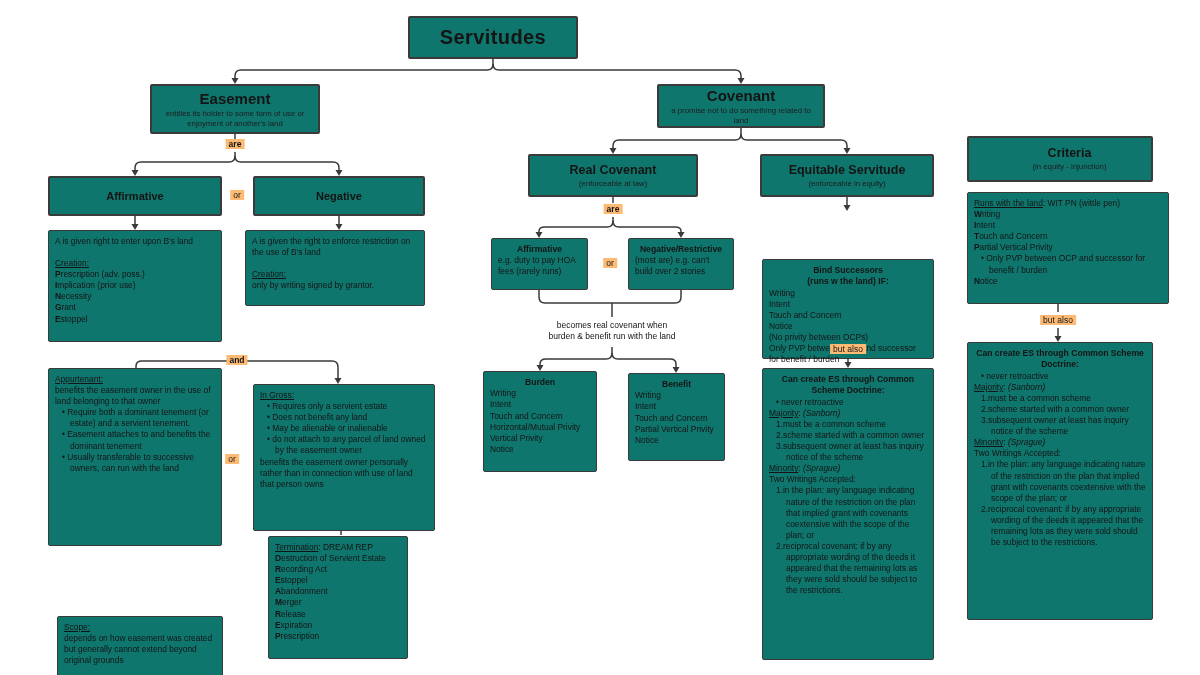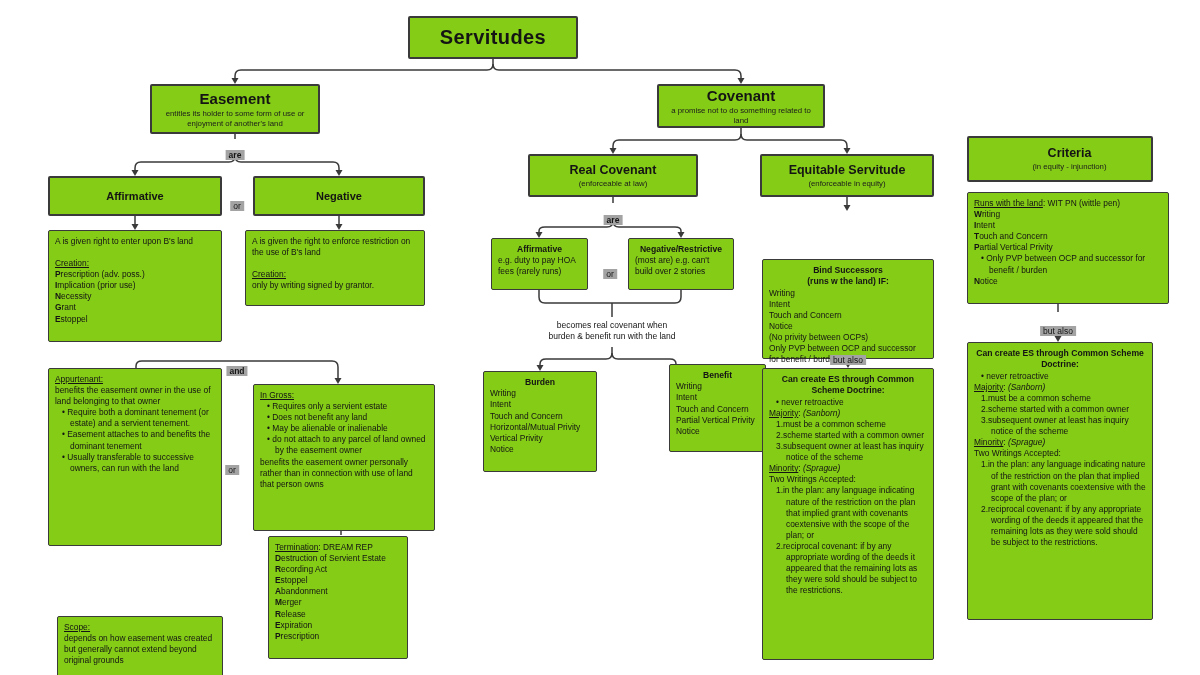--- a/index.html
+++ b/index.html
@@ -1,35 +1,35 @@
 <!DOCTYPE html>
 <html><head>
 <meta charset="utf-8">
 <style>
   html,body{margin:0;padding:0;}
   body{width:1200px;height:675px;position:relative;background:#ffffff;
        font-family:"Liberation Sans",sans-serif;color:#141414;overflow:hidden;}
   .wires{position:absolute;left:0;top:0;pointer-events:none;}
-  .box{position:absolute;box-sizing:border-box;background:#84cc16;border:1.5px solid #3a3a3a;border-radius:2px;}
+  .box{position:absolute;box-sizing:border-box;background:#0f766e;border:1.5px solid #3a3a3a;border-radius:2px;}
   .hdr{display:flex;flex-direction:column;align-items:center;justify-content:center;text-align:center;border-width:2px;}
   .t-xl{font-size:20px;font-weight:700;letter-spacing:.4px;}
   .t-lg{font-size:15px;font-weight:700;}
   .t-md{font-size:12.5px;font-weight:700;}
   .t-sm{font-size:11px;font-weight:700;}
   .sub{font-size:7.8px;line-height:1.25;margin-top:2px;padding:0 6px;color:#1c1c1c;}
   .body-box{padding:5px 6px;font-size:8.4px;line-height:1.32;}
   .u{text-decoration:underline;}
   .b{font-weight:700;}
   .i{font-style:italic;}
   .gap{height:11px;}
   .bold-title{font-weight:700;text-align:center;font-size:8.6px;}
   .bullet{padding-left:15px;text-indent:-8px;}
   .bullet::before{content:"• ";}
   .num{margin-left:4px;padding-left:13px;text-indent:-10px;}
-  .lbl{position:absolute;font-size:8.5px;background:#a3a3a3;padding:0 3px;transform:translateX(-50%);white-space:nowrap;margin-top:11px;}
+  .lbl{position:absolute;font-size:8.5px;background:#fdba74;padding:0 3px;transform:translateX(-50%);white-space:nowrap;}
   .lbl.bold{font-weight:700;}
   .becomes{position:absolute;width:220px;text-align:center;font-size:8.5px;line-height:1.35;transform:translateX(-50%);}
 </style>
 </head>
 <body>
 
 <svg class="wires" width="1200" height="675">
   <g stroke="#3a3a3a" stroke-width="1.5" fill="none">
 
     <path d="M493 59 V64 Q493 70 487 70 H241 Q235 70 235 76 V79"></path>
@@ -206,21 +206,21 @@
   <div>
       <div class=""><span>Writing</span></div>
       <div class=""><span>Intent</span></div>
       <div class=""><span>Touch and Concern</span></div>
       <div class=""><span>Horizontal/Mutual Privity</span></div>
       <div class=""><span>Vertical Privity</span></div>
       <div class=""><span>Notice</span></div>
     </div>
 </div>
 
-<div class="box body-box" style="left:628px;top:364px;width:97px;height:88px;margin-left:41px;">
+<div class="box body-box" style="left:628px;top:373px;width:97px;height:88px;">
   <div class="bold-title">Benefit</div>
   <div>
       <div class=""><span>Writing</span></div>
       <div class=""><span>Intent</span></div>
       <div class=""><span>Touch and Concern</span></div>
       <div class=""><span>Partial Vertical Privity</span></div>
       <div class=""><span>Notice</span></div>
     </div>
 </div>
 

